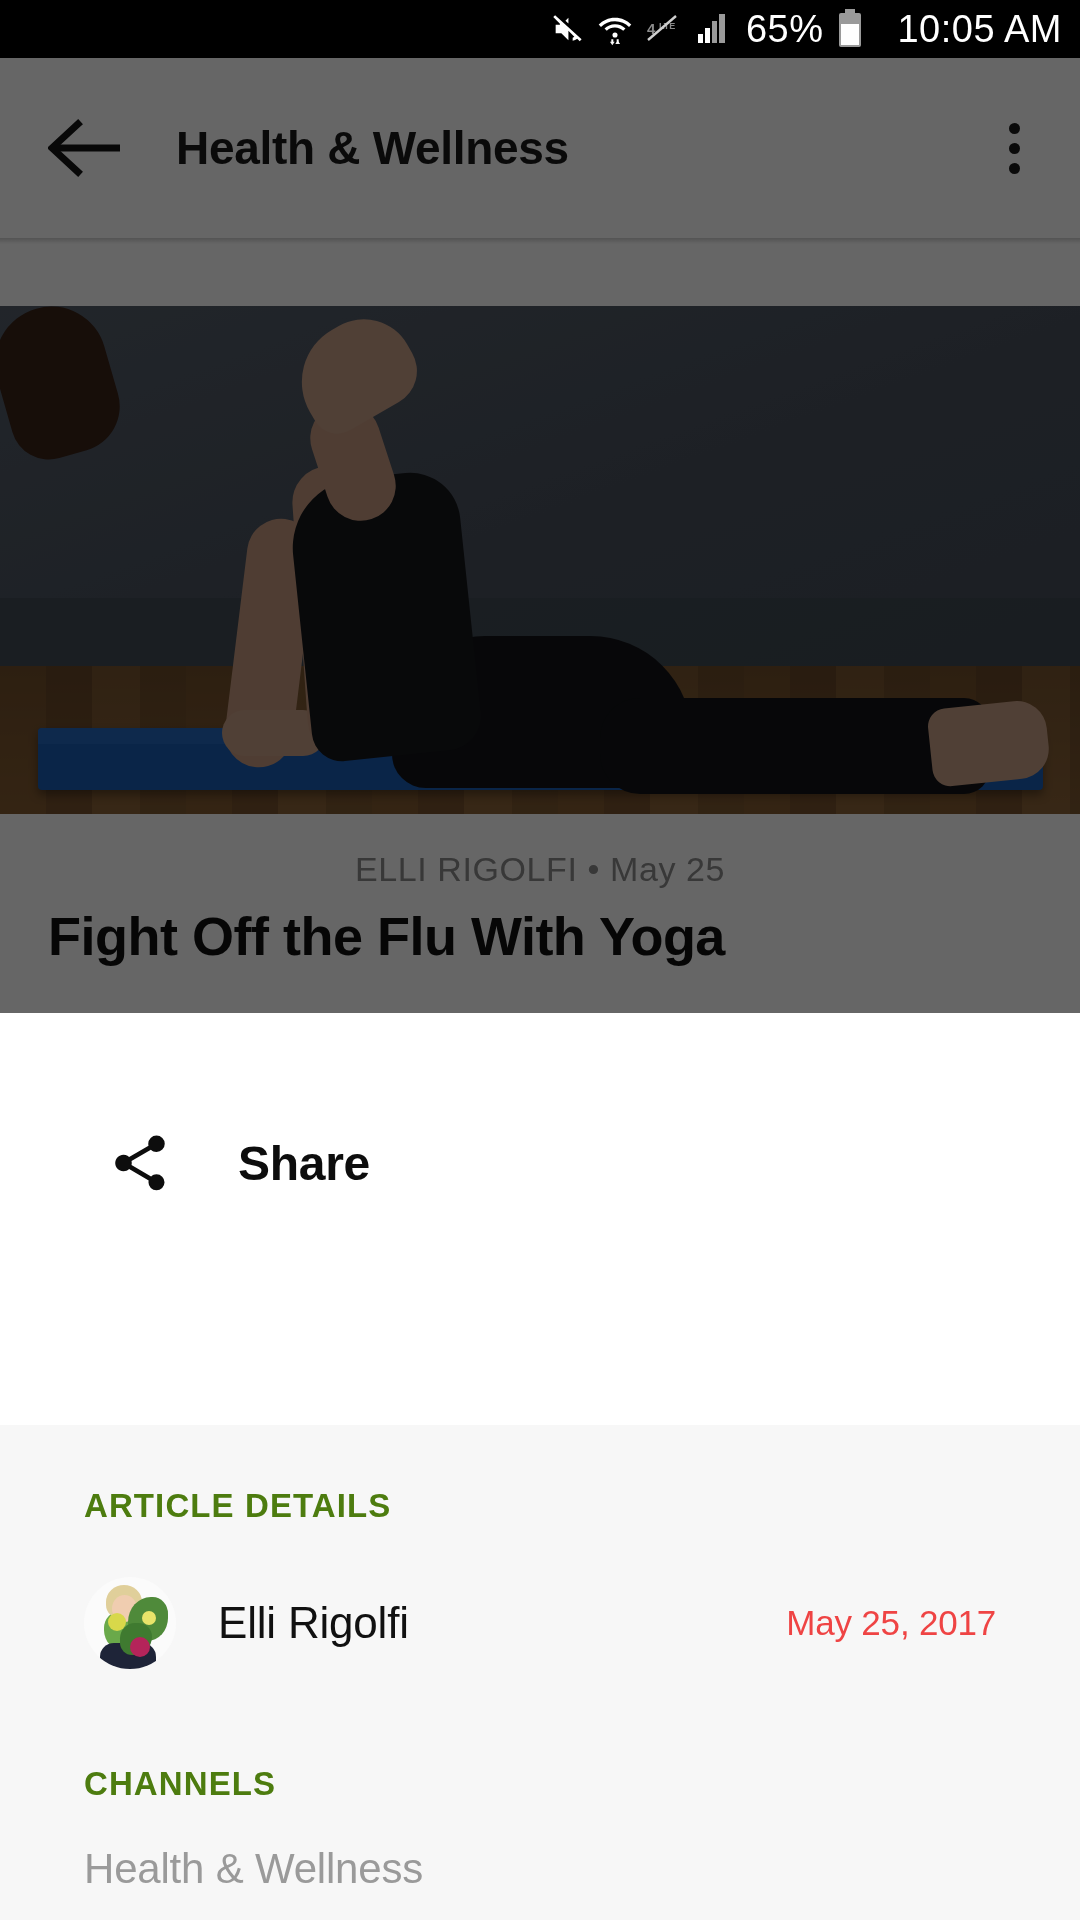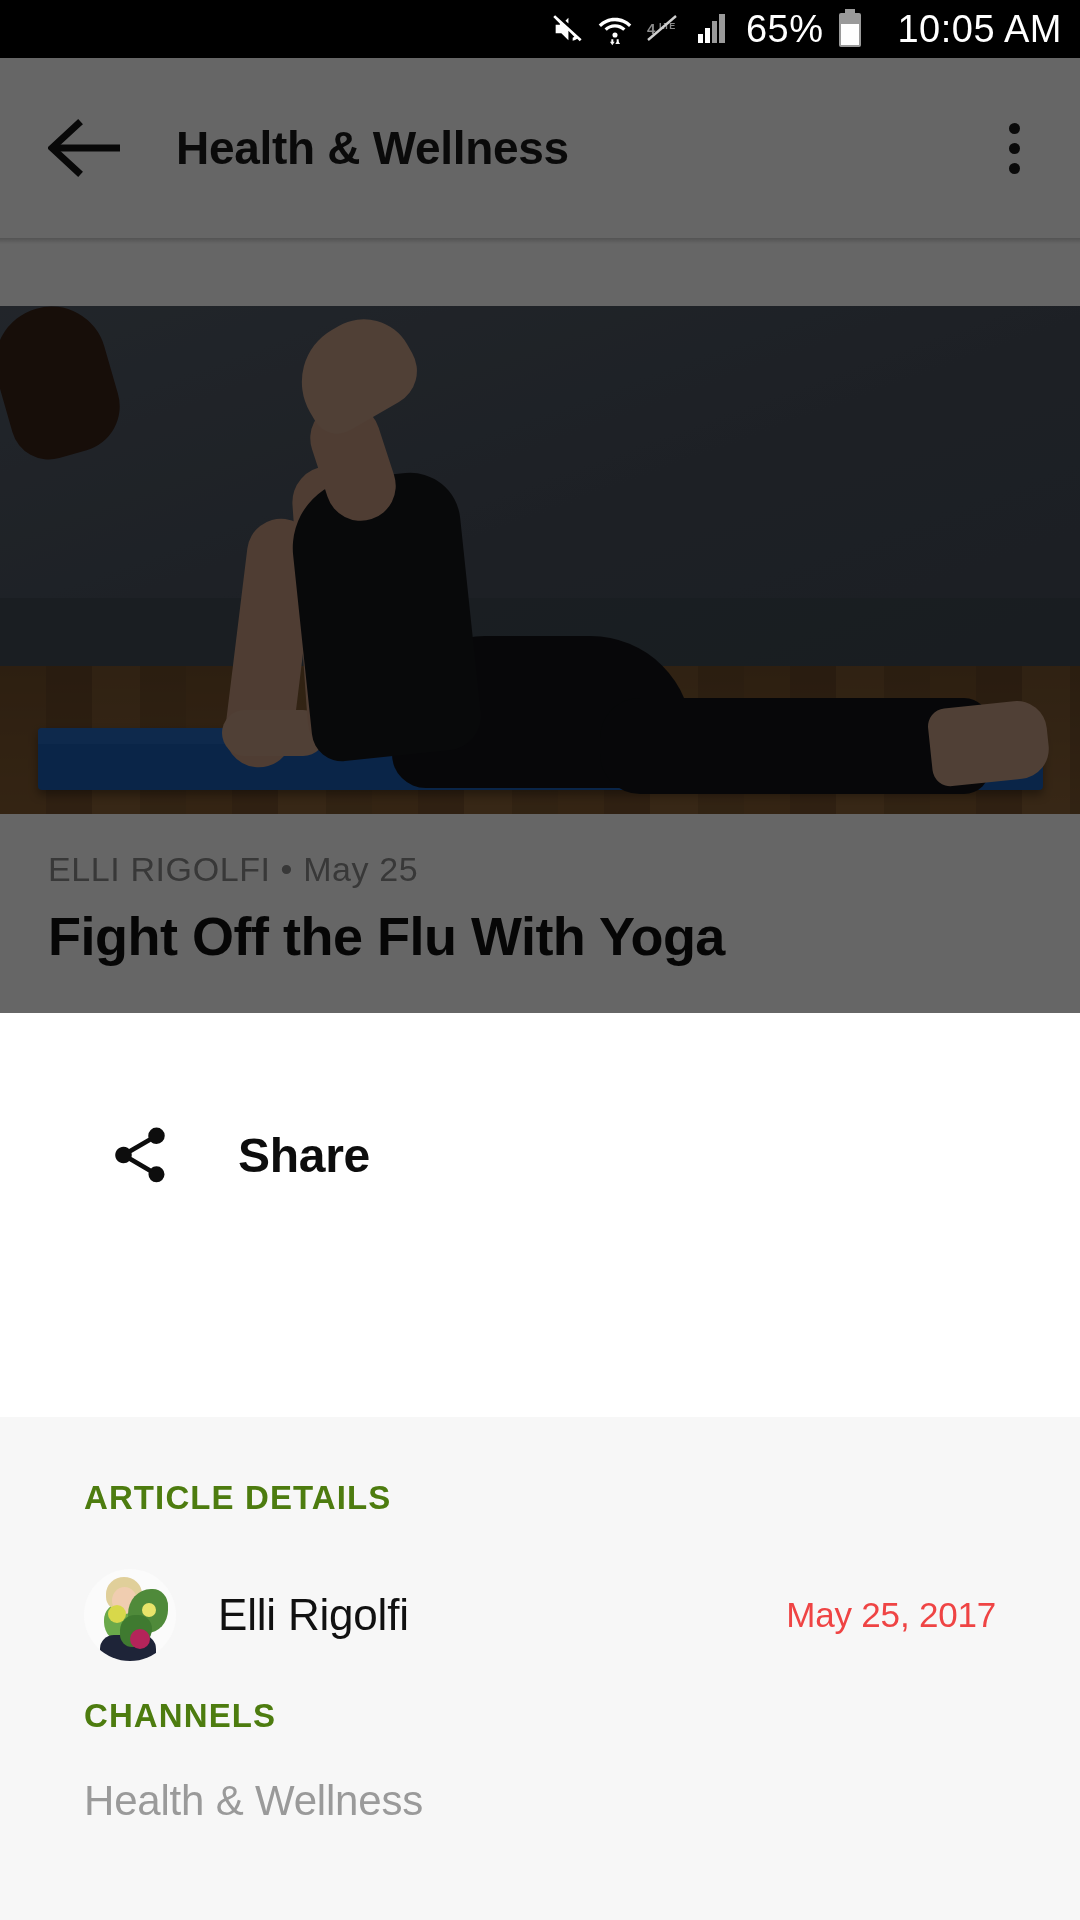--- a/index.html
+++ b/index.html
@@ -100,20 +100,21 @@
     background:#121317; border-radius:110px 120px 60px 40px; }
   .yg-leg { left:600px; top:392px; width:390px; height:96px;
     background:#121317; border-radius:40px 26px 26px 40px; }
   .yg-foot { left:930px; top:398px; width:118px; height:78px;
     background:#c9a187; border-radius:18px 30px 30px 18px;
     transform:rotate(-6deg); }
 
   .byline {
     padding:36px 48px 0 48px; font-size:34px; color:#8c8c8c;
     letter-spacing:.6px;
+    text-align:center;
   }
   .byline .bullet { padding:0 10px; }
   .article-title {
     padding:16px 48px 0 48px; font-size:54px; font-weight:bold;
     color:#111111; letter-spacing:-0.5px;
   }
   .article-lede {
     padding:20px 48px 0 48px; font-size:38px; color:#2a2a2a;
     line-height:1.35;
   }
@@ -121,21 +122,21 @@
   .scrim {
     position:absolute; top:58px; left:0; width:1080px; height:1862px;
     background:rgba(0,0,0,0.60);
   }
 
   
   .sheet {
     position:absolute; left:0; bottom:0; width:1080px; height:907px;
     background:#ffffff; overflow:hidden;
   }
-  .sheet-actions { padding:70px 5px 0 0; background:#ffffff; height:404px; }
+  .sheet-actions { padding:70px 5px 0 0; background:#ffffff; height:404px;margin-top:8px; }
   .action-row {
     display:flex; align-items:center; height:144px; padding-left:104px;
   }
   .action-icon {
     width:72px; height:72px; display:flex; align-items:center;
     justify-content:center; flex:0 0 auto;
   }
   .action-label {
     margin-left:62px; font-size:48px; font-weight:bold; color:#0d0d0d;
     letter-spacing:-0.3px;
@@ -172,21 +173,21 @@
     background:#b4245a; border-radius:50%; }
   .av-fl3 { position:absolute; left:58px; top:34px; width:14px; height:14px;
     background:#e8e46a; border-radius:50%; }
 
   .author-name {
     margin-left:42px; font-size:44px; color:#111111; letter-spacing:-0.2px;
   }
   .author-date {
     margin-left:auto; font-size:35px; color:#ef4444; letter-spacing:-0.2px;
   }
-  .channels-head { margin-top:32px; }
+  .channels-head { margin-top:92px; }
   .channel-item {
     margin-top:42px; font-size:42px; color:#9a9a9a; letter-spacing:-0.2px;
   }
 </style>
 </head>
 <body>
 
 <div class="status-bar">
   <span class="sb-icon">
     <svg width="34" height="34" viewBox="0 0 24 24" fill="#fff">

